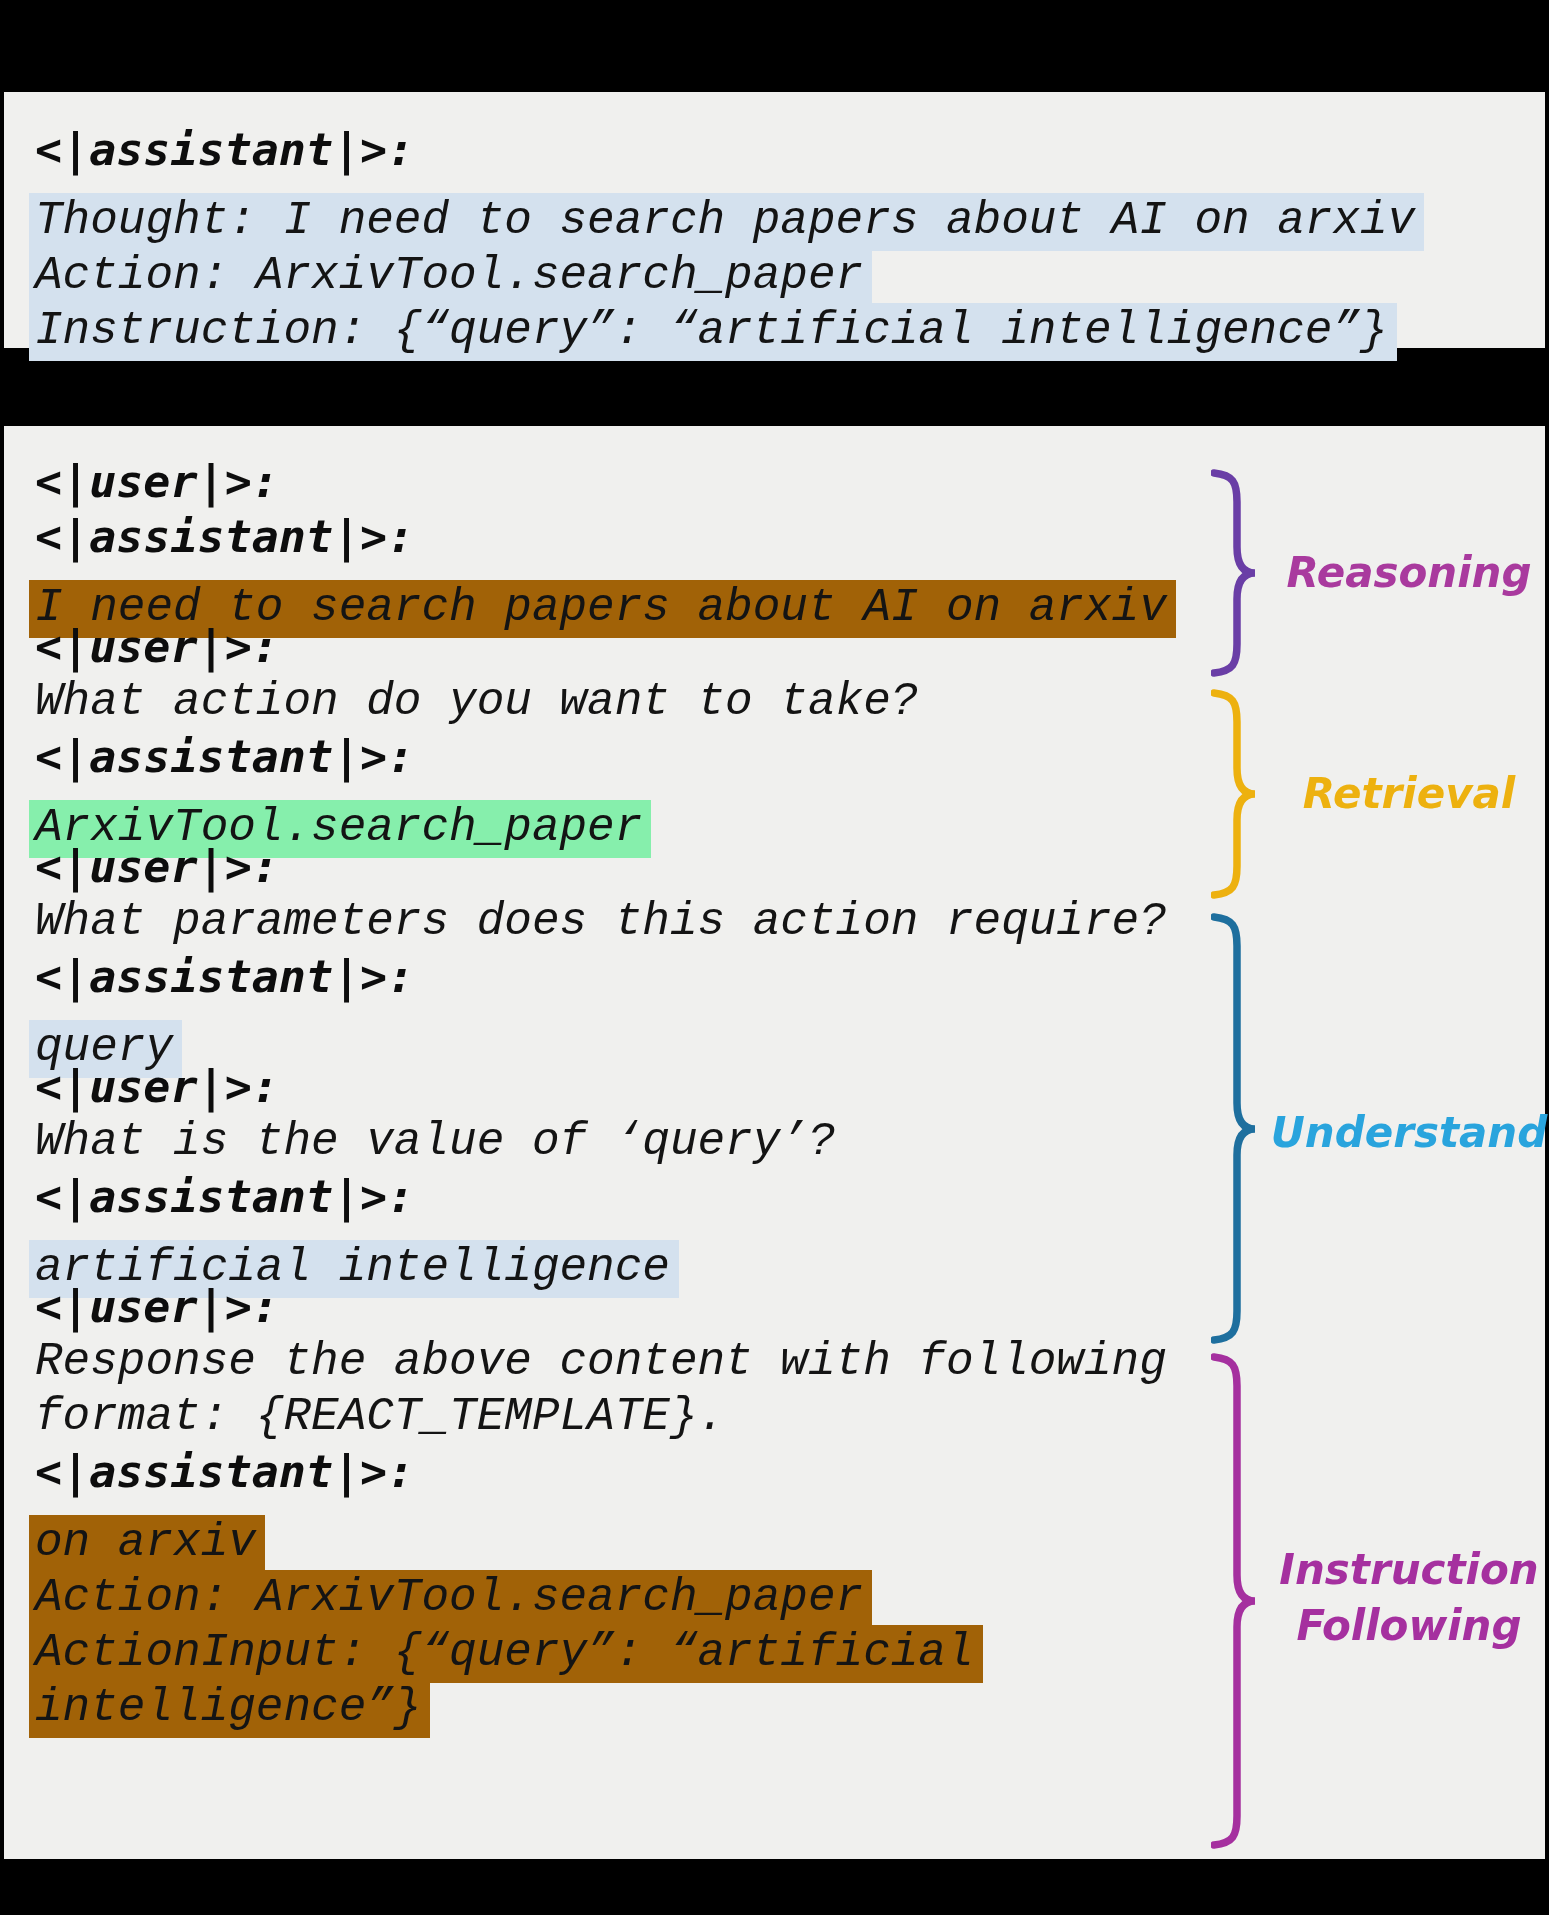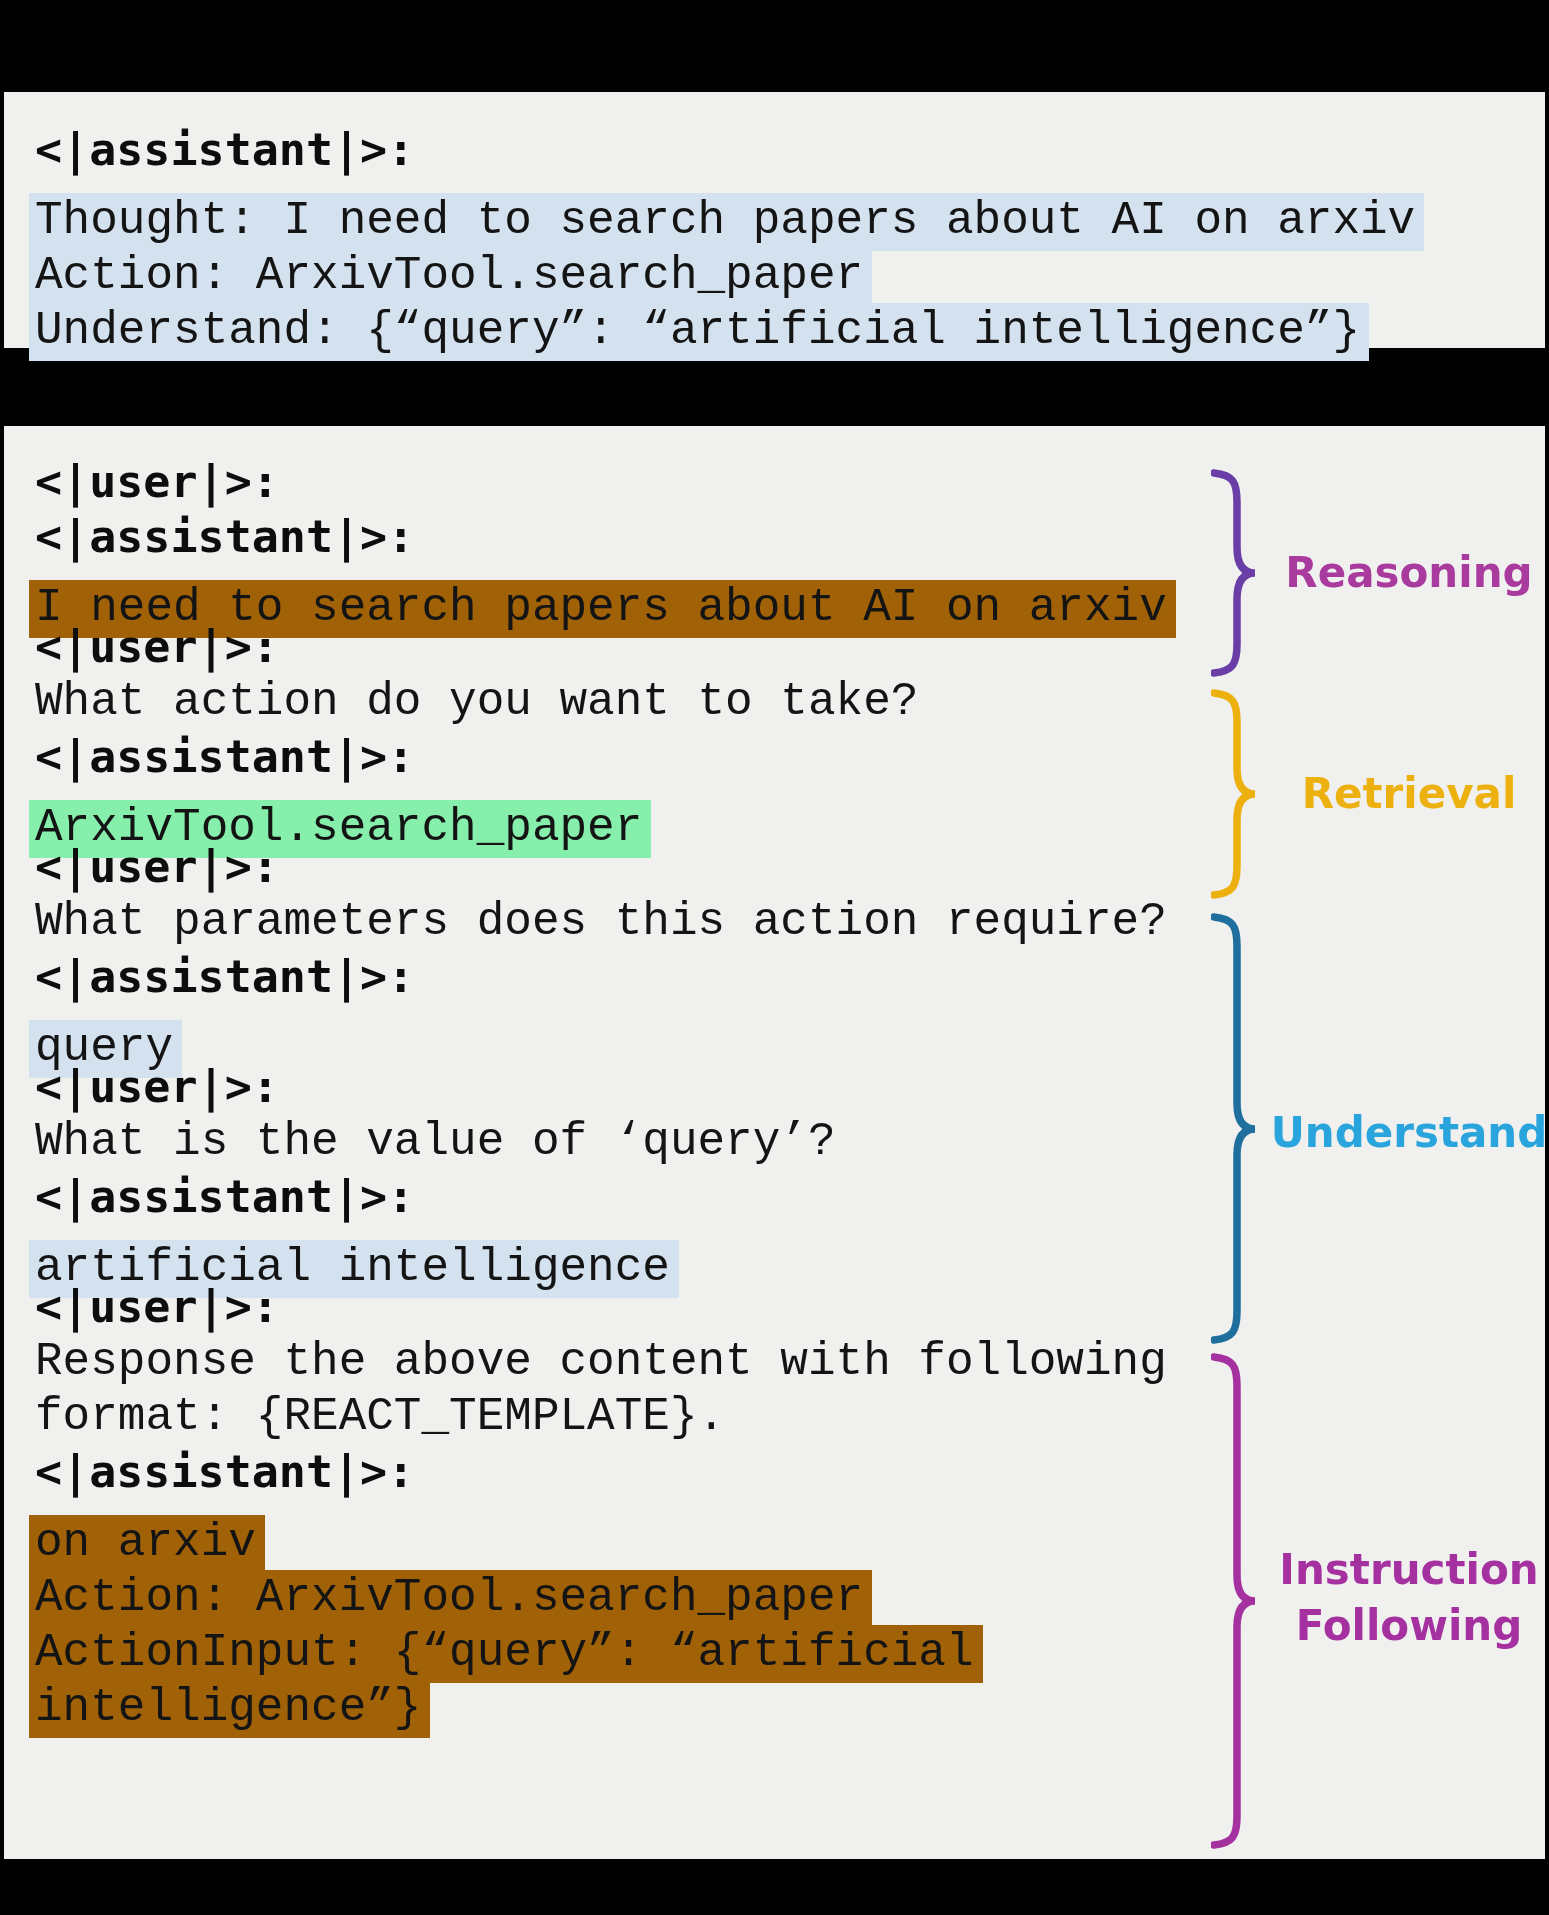--- a/index.html
+++ b/index.html
@@ -2,21 +2,21 @@
 <html><head>
 <meta charset="utf-8">
 <style>
   html,body { margin:0; padding:0; }
   body {
     width:1549px; height:1915px;
     background:#000000;
     overflow:hidden;
     font-family:"Liberation Mono","DejaVu Sans Mono",monospace;
   }
-  #frame { width:1549px; height:1915px; position:relative; }
+  #frame { width:1549px; height:1915px; position:relative;font-style:italic; }
 
   .panel {
     position:absolute;
     left:4px; width:1541px;
     background:#f0f0ee;
     box-sizing:border-box;
   }
   #panel1 { top:92px;  height:256px;  padding:30px 0 0 31px; }
   #panel2 { top:426px; height:1433px; padding:28px 0 0 31px; }
 
@@ -59,21 +59,21 @@
 </style>
 </head>
 <body>
 
 <div id="frame">
 
   <div id="panel1" class="panel">
     <div class="line tagline"><span>&lt;|assistant|&gt;:</span></div>
     <div class="line"><span class="hl hl-blue">Thought: I need to search papers about AI on arxiv</span></div>
     <div class="line"><span class="hl hl-blue">Action: ArxivTool.search_paper</span></div>
-    <div class="line"><span class="hl hl-blue">Understand: {“query”: “artificial intelligence”}</span></div>
+    <div class="line"><span class="hl hl-blue">Instruction: {“query”: “artificial intelligence”}</span></div>
   </div>
 
   <div id="panel2" class="panel">
 
     <div class="line tagline"><span>&lt;|user|&gt;:</span></div>
     <div class="line tagline"><span>&lt;|assistant|&gt;:</span></div>
     <div class="line"><span class="hl hl-lavender">I need to search papers about AI on arxiv</span></div>
     <div class="line tagline"><span>&lt;|user|&gt;:</span></div>
     <div class="line"><span>What action do you want to take?</span></div>
     <div class="line tagline"><span>&lt;|assistant|&gt;:</span></div>

